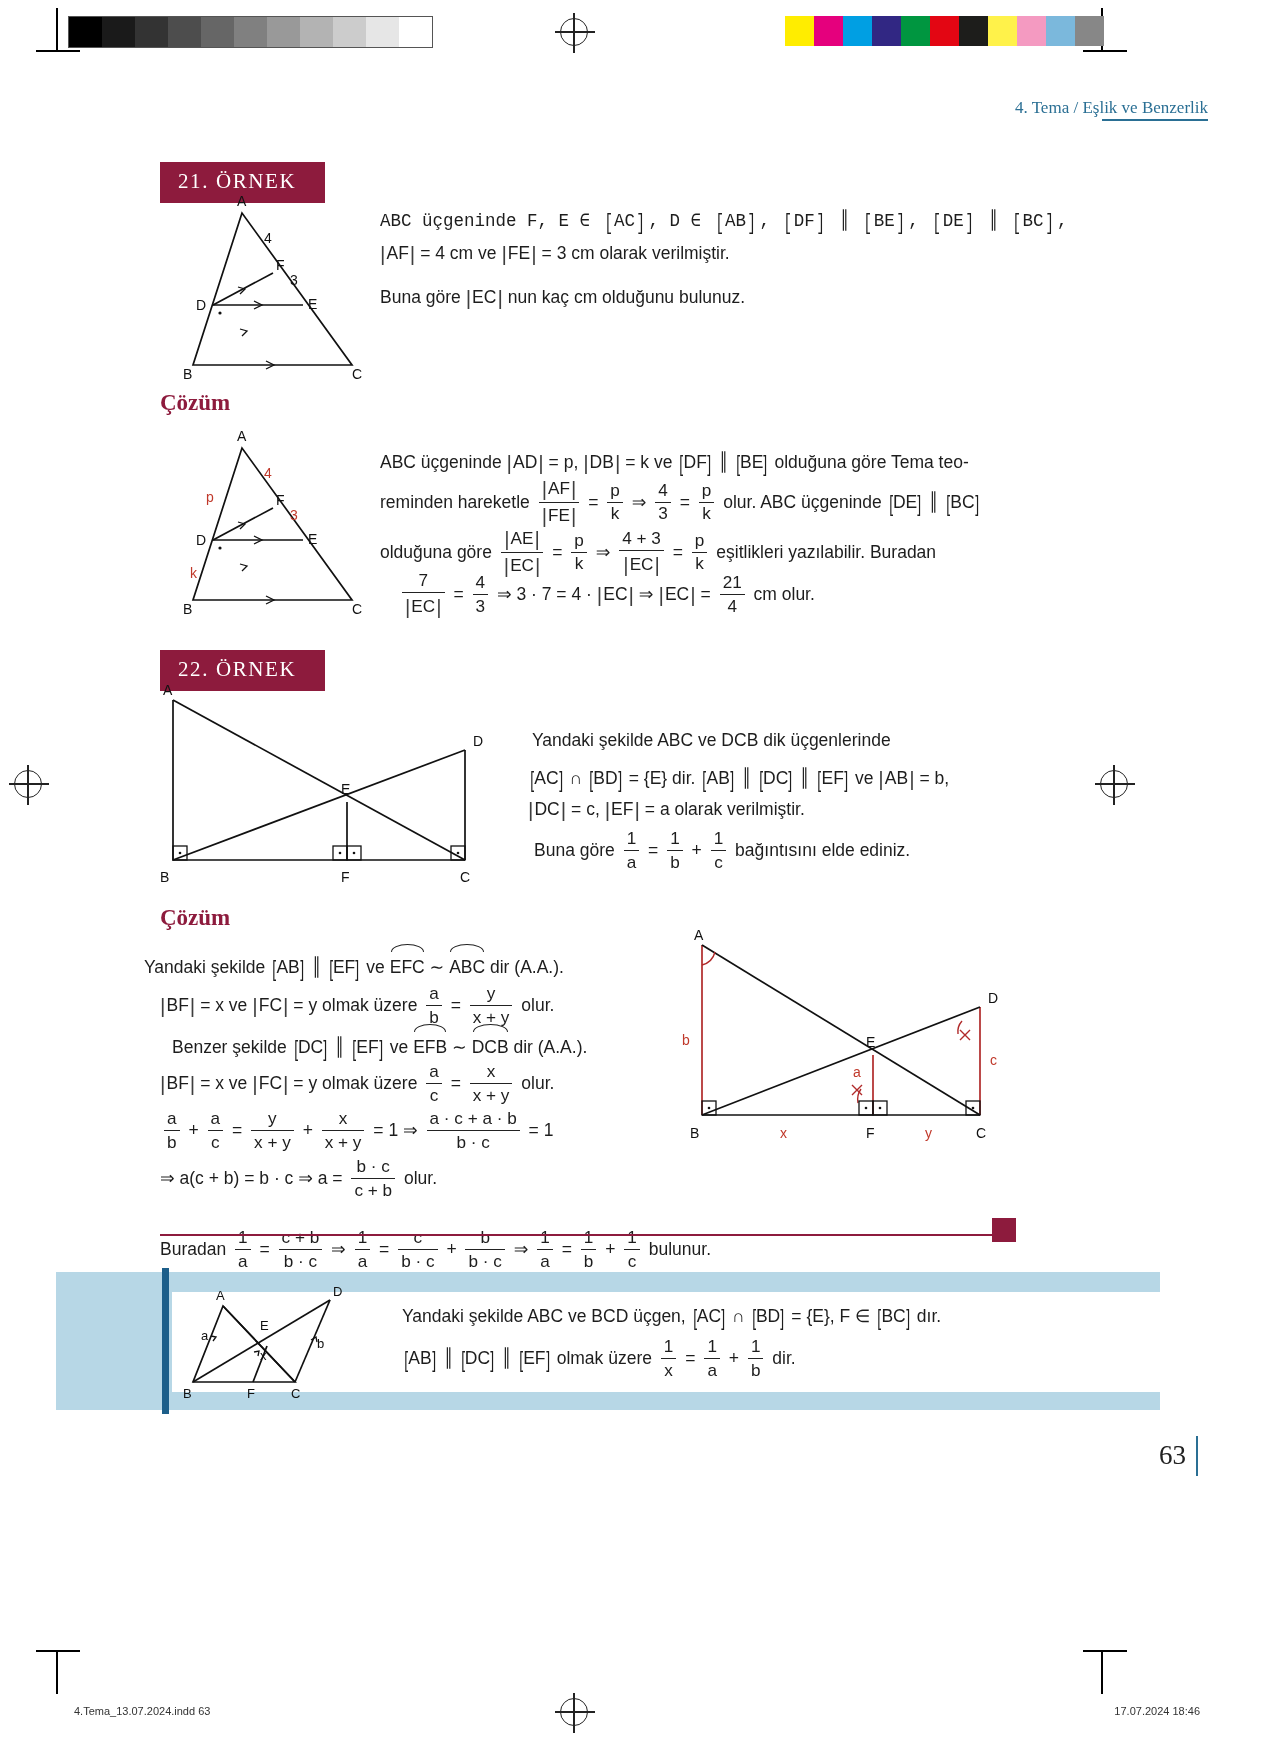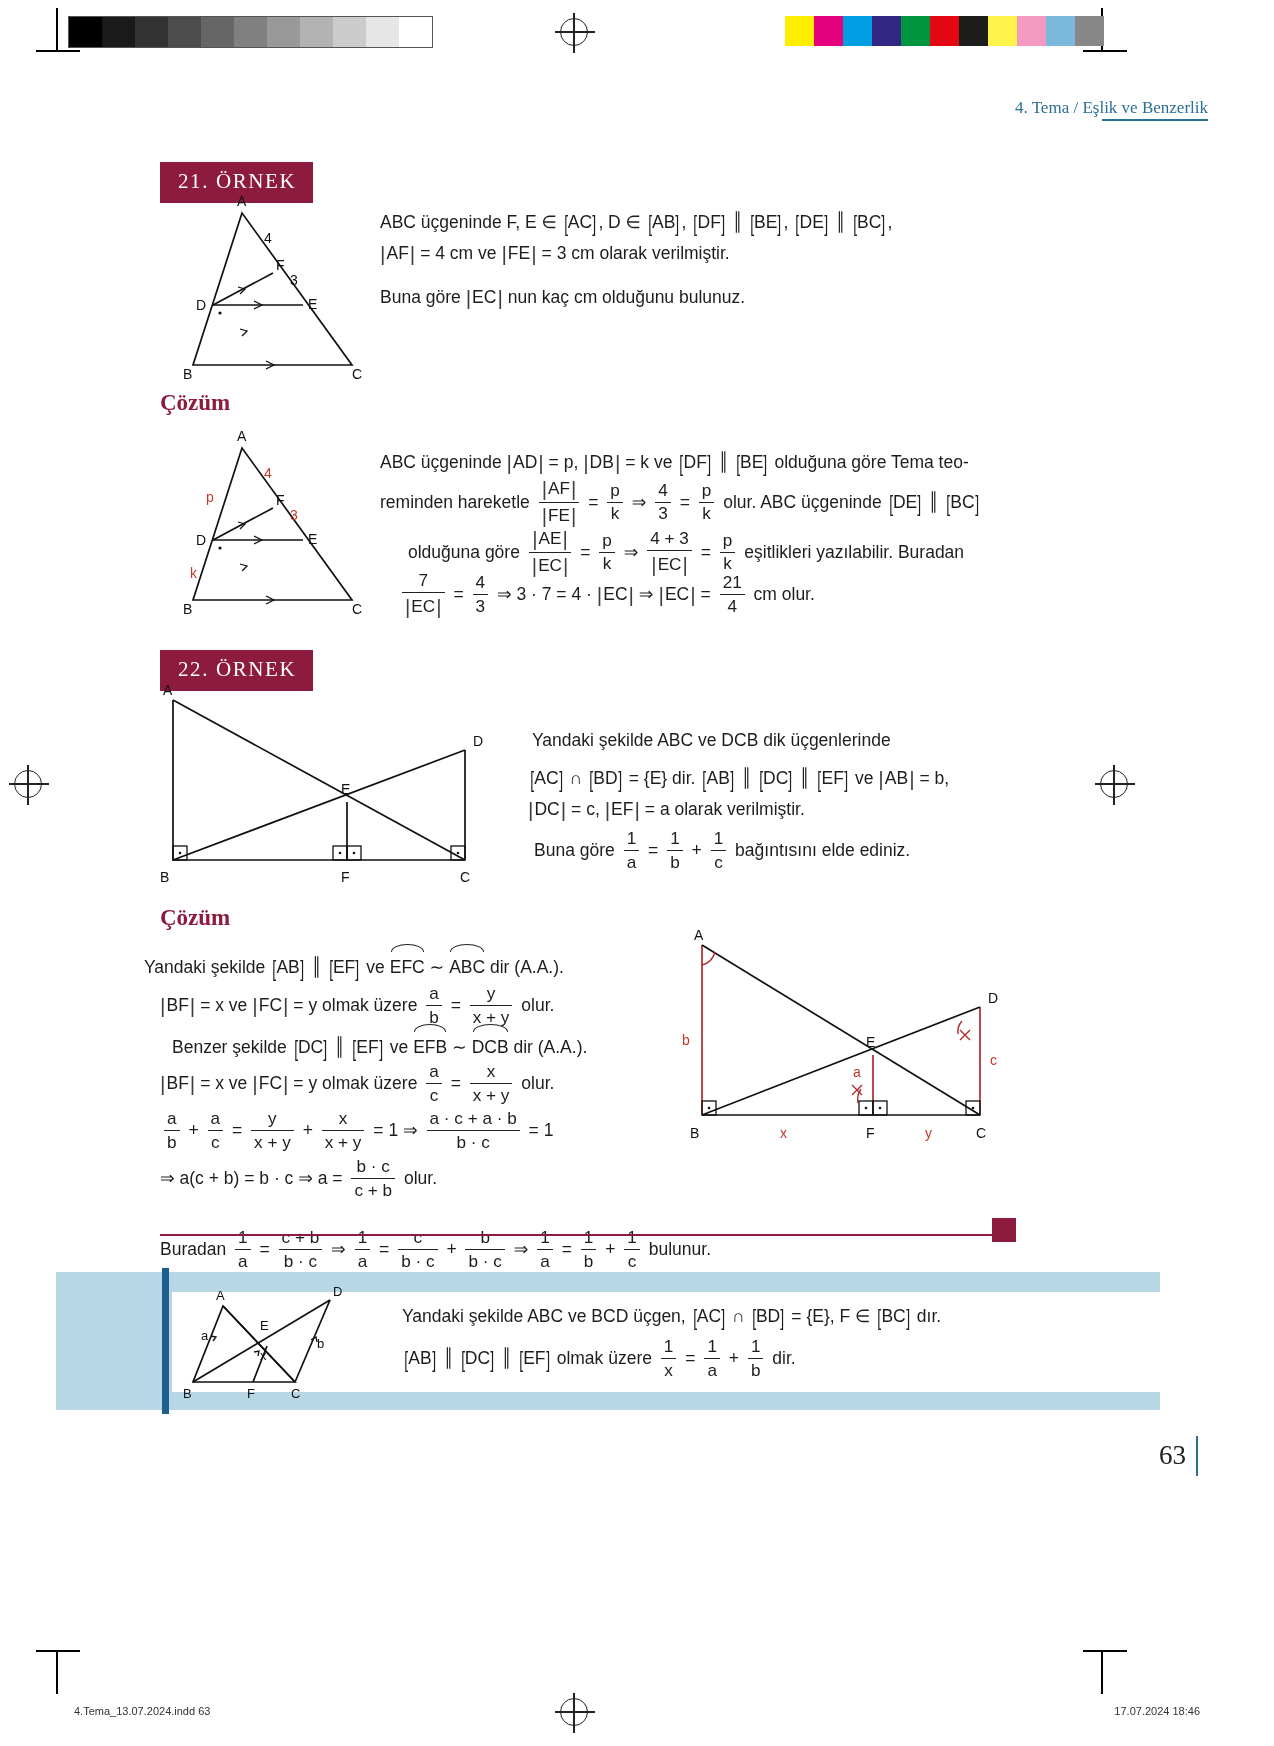--- a/index.html
+++ b/index.html
@@ -32,21 +32,21 @@
     font-family:"Liberation Serif", serif;
     font-size:17px;color:#2a6f94;white-space:nowrap;
   }
   .hdr-rule{position:absolute;right:66px;top:119px;width:106px;height:1.6px;background:#2a6f94;}
 
   
   .ornek{
     position:absolute;background:#8d1b3d;color:#fff;
     font-family:"Liberation Serif", serif;
     font-size:21px;letter-spacing:1.6px;
-    padding:7px 17px 9px 18px;
+    padding:7px 29px 9px 18px;
   }
   
   .cozum{
     position:absolute;color:#8d1b3d;
     font-family:"Liberation Serif", serif;
     font-weight:bold;font-size:23px;
   }
 
   
   .mt{
@@ -171,21 +171,21 @@
   <text class="lbl" x="3" y="184">B</text>
   <text class="lbl" x="172" y="184">C</text>
   <text class="lbl" x="16" y="115">D</text>
   <text class="lbl" x="128" y="114">E</text>
   <text class="lbl" x="96" y="75">F</text>
   <text class="lbl" x="84" y="48">4</text>
   <text class="lbl" x="110" y="90">3</text>
 </svg>
 </div>
 
-<div class="mt" style="left:380px;top:200px;">
+<div class="mt" style="left:380px;top:200px;font-family:Liberation Mono, monospace;">
   ABC üçgeninde F, E ∈ <span class="br">AC</span>, D ∈ <span class="br">AB</span>, <span class="br">DF</span> <span class="par">∥</span> <span class="br">BE</span>, <span class="br">DE</span> <span class="par">∥</span> <span class="br">BC</span>,
 </div>
 <div class="mt" style="left:380px;top:234px;">
   <span class="av">AF</span> = 4 cm ve <span class="av">FE</span> = 3 cm olarak verilmiştir.
 </div>
 <div class="mt" style="left:380px;top:278px;text-align:right;">
   Buna göre <span class="av">EC</span> nun kaç cm olduğunu bulunuz.
 </div>
 
 <div class="cozum" style="left:160px;top:390px;">Çözüm</div>
@@ -230,21 +230,21 @@
       <span class="n">4</span>
       <span class="bar"></span>
       <span class="d">3</span>
     </span> <span>=</span> <span class="fr">
       <span class="n">p</span>
       <span class="bar"></span>
       <span class="d">k</span>
     </span><span> olur. ABC üçgeninde </span><span class="br"><span>DE</span></span> <span class="par">∥</span> <span class="br"><span>BC</span></span>
 </div>
 
-<div class="mt" style="left:380px;top:528px;margin-left:28px;">
+<div class="mt" style="left:380px;top:528px;">
   <span>olduğuna göre </span><span class="fr">
       <span class="n av"><span>AE</span></span>
       <span class="bar"></span>
       <span class="d av"><span>EC</span></span>
     </span> <span>=</span> <span class="fr">
       <span class="n">p</span>
       <span class="bar"></span>
       <span class="d">k</span>
     </span> <span>⇒</span> <span class="fr">
       <span class="n">4 + 3</span>

